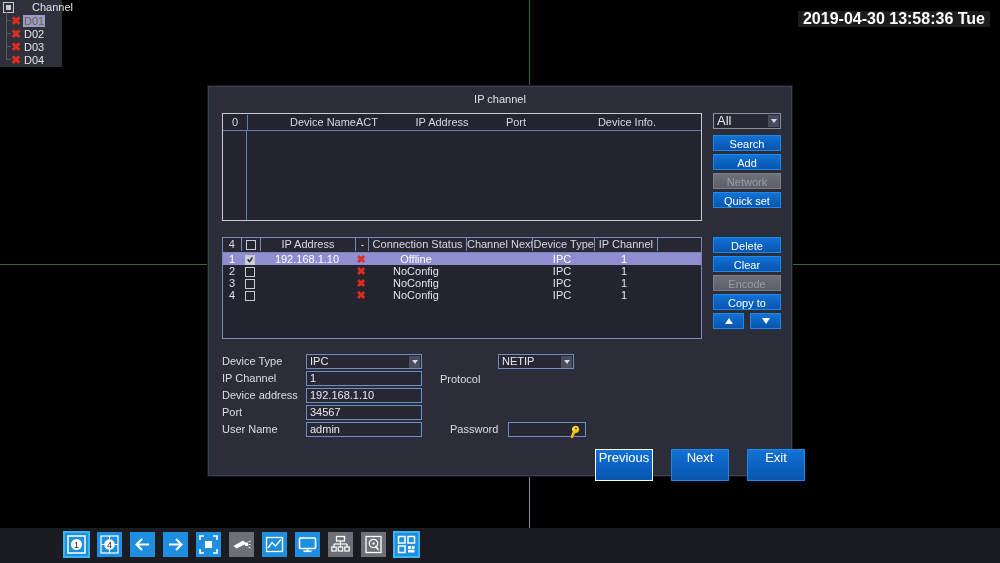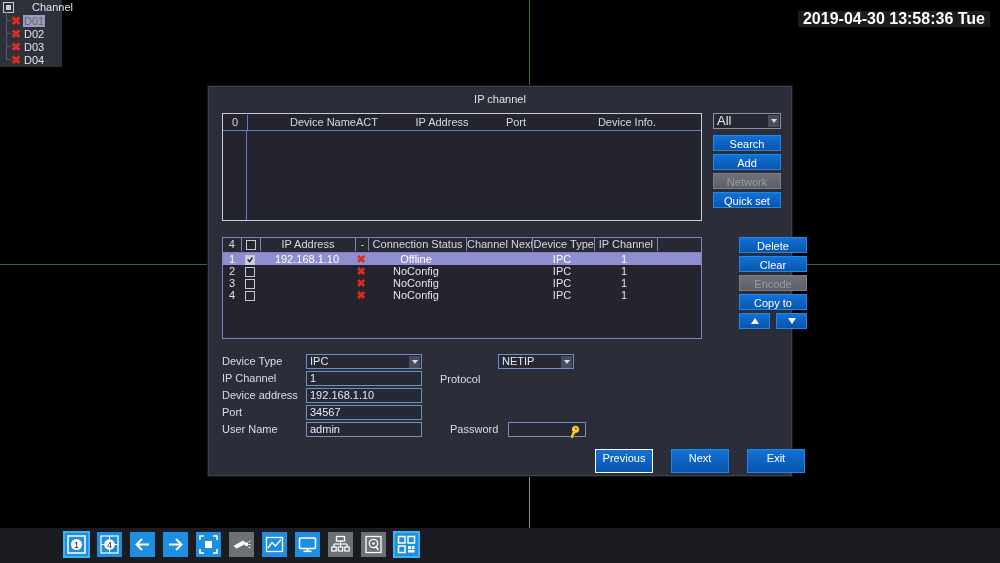--- a/index.html
+++ b/index.html
@@ -184,21 +184,20 @@
   
   .ctrl-top {
     position: absolute;
     left: 504px; top: 26px;
     width: 68px;
   }
   .ctrl-bottom {
     position: absolute;
     left: 504px; top: 150px;
     width: 68px;
-    margin-left: 26px;
   }
   .select-box {
     position: relative;
     height: 16px;
     background: #262833;
     border: 1px solid #8e90a0;
     box-sizing: border-box;
     font-size: 13px;
     color: #e6e7f0;
     line-height: 14px;
@@ -375,24 +374,24 @@
 
   
   .dlg-actions {
     position: absolute;
     left: 386px; top: 362px;
     display: flex;
     gap: 18px;
   }
   .btn-wide {
     width: 58px;
-    height: 24px;
+    height: 32px;
     line-height: 16px;
     text-align: center;
-    font-size: 11px;
+    font-size: 13px;
     color: #ffffff;
     background: linear-gradient(to bottom,#1272d6 0%, #0c62c2 50%, #0a55ad 100%);
     border: 1px solid #1d8ae8;
     box-sizing: border-box;
     cursor: pointer;
   }
   .btn-wide.focus { border: 1px solid #ffffff; }
 
   
   .taskbar {

